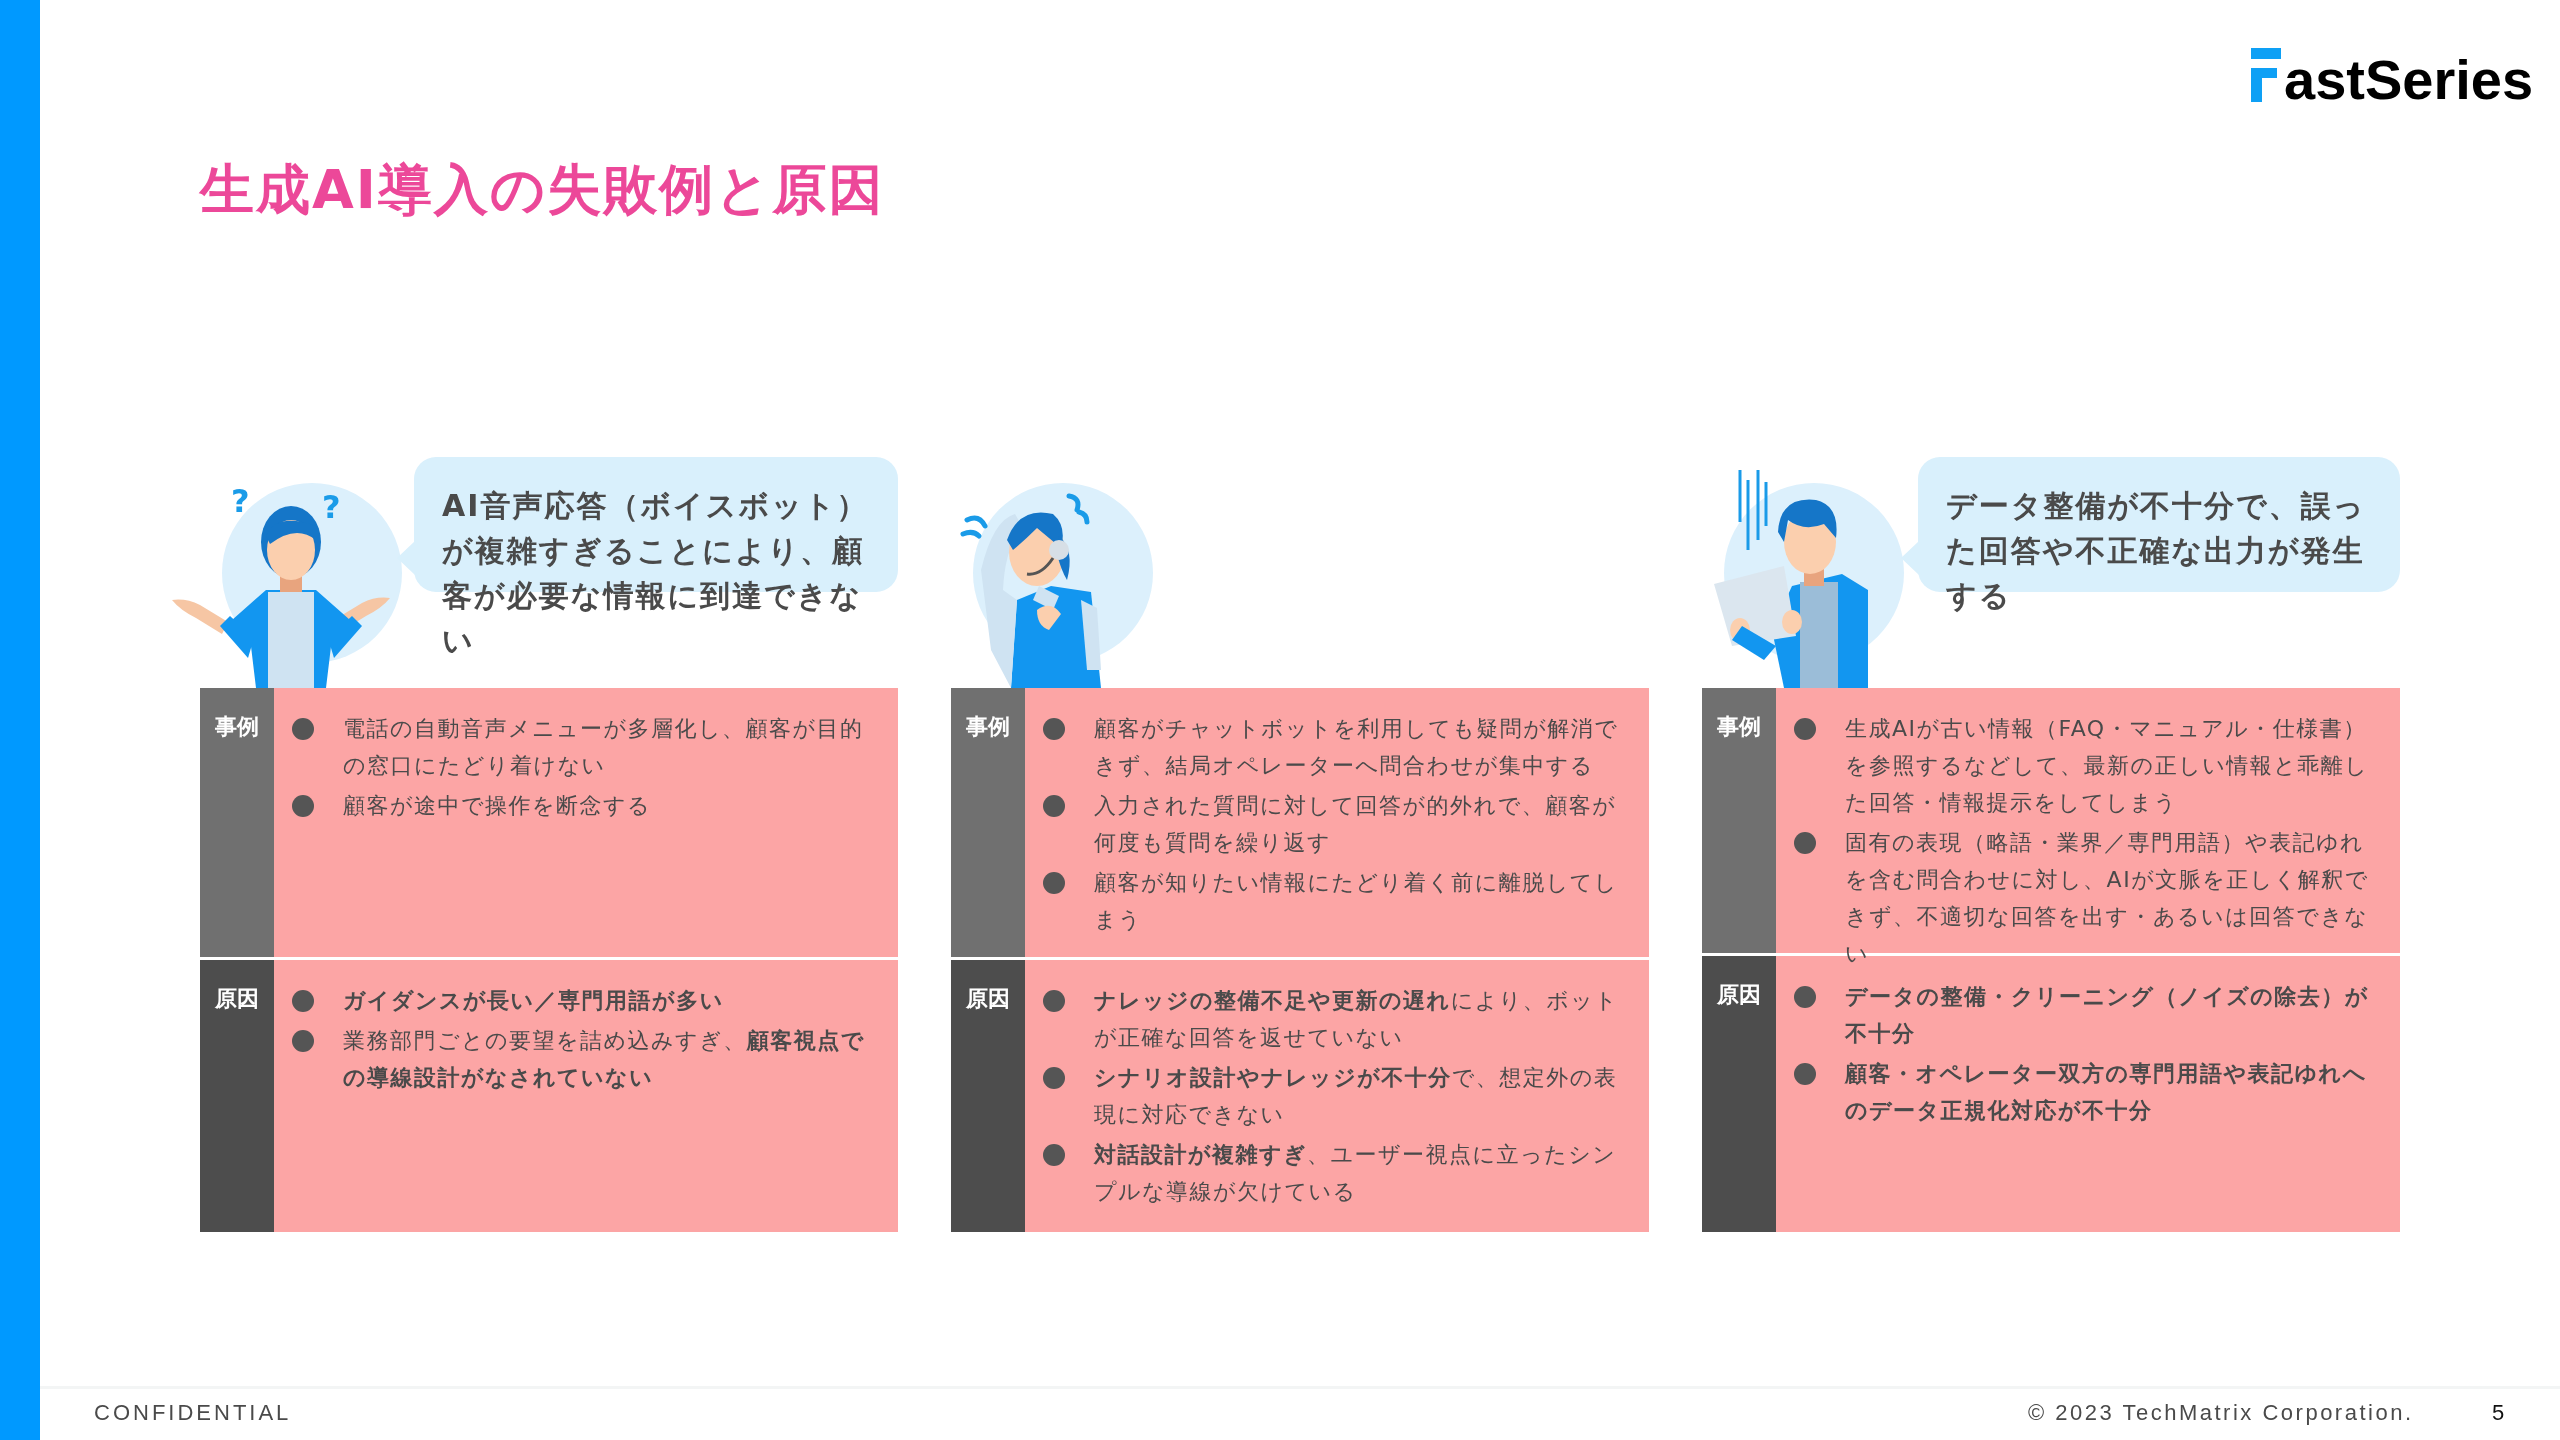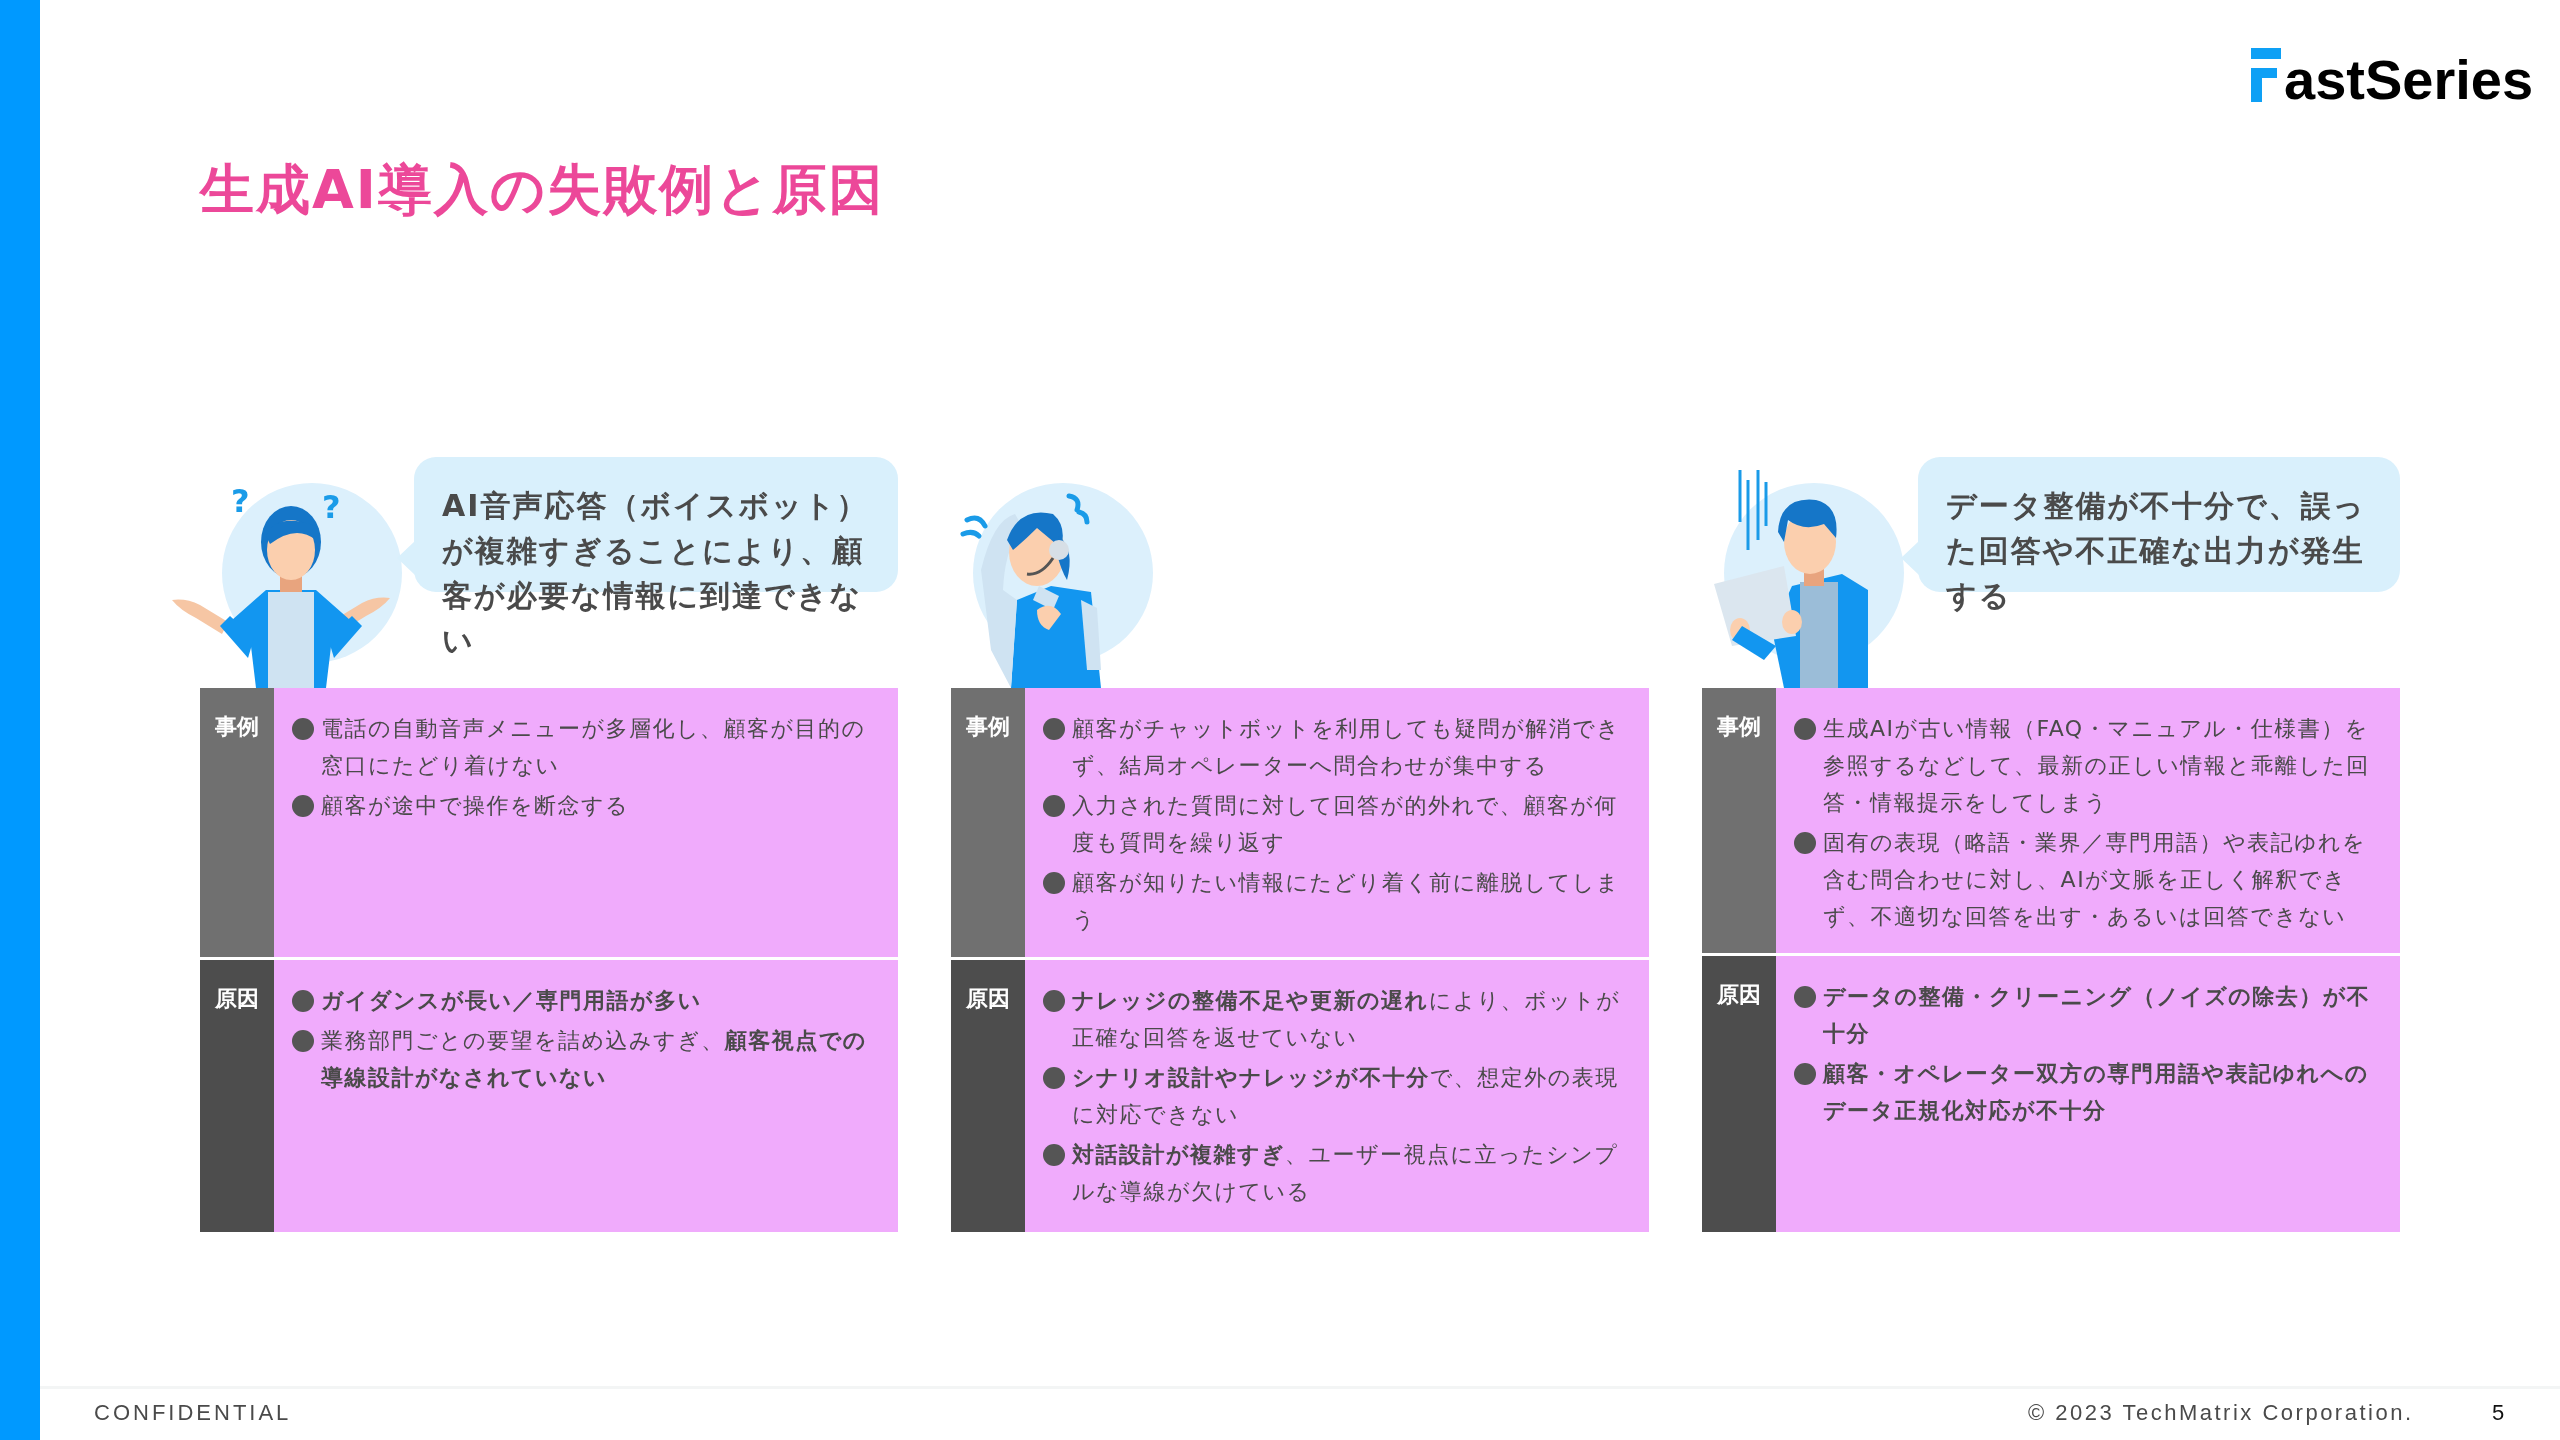--- a/index.html
+++ b/index.html
@@ -19,27 +19,27 @@
   .illus { position: absolute; left: 0; top: 0; width: 230px; height: 238px; }
   .illus-circle { position: absolute; left: 22px; top: 33px; width: 180px; height: 180px; border-radius: 50%; background: #dcf0fc; }
 
   .bubble { position: absolute; left: 214px; top: 7px; width: 484px; height: 135px; background: #d9f0fc; border-radius: 22px;
             padding: 26px 24px 0 28px; }
   .bubble::before { content: ""; position: absolute; left: -17px; top: 84px; width: 0; height: 0;
             border-top: 17px solid transparent; border-bottom: 17px solid transparent; border-right: 18px solid #d9f0fc; }
   .bubble-text { font-size: 30px; font-weight: 700; color: #4a4a4a; line-height: 45px; letter-spacing: 2px; }
 
   .card { position: absolute; left: 0; top: 238px; width: 698px; }
-  .section { display: flex; width: 698px; background: #f0abfc; }
+  .section { display: flex; width: 698px; background: #fca5a5; }
   .section + .section { margin-top: 3px; }
   .sec-label { width: 74px; flex: none; color: #ffffff; font-weight: 700; font-size: 22px; text-align: center; padding-top: 24px; letter-spacing: 0px; }
   .sec-label.case { background: #707070; }
   .sec-label.cause { background: #4d4d4d; }
   .sec-body { flex: 1; padding: 22px 14px 0 18px; }
-  .bullet { display: flex; font-size: 22px; line-height: 37px; color: #4a4a4a; letter-spacing: 1.5px; margin-bottom: 3px; }
+  .bullet { display: flex; font-size: 22px; line-height: 37px; color: #4a4a4a; letter-spacing: 1.5px; margin-bottom: 3px; gap: 22px; }
   .bullet .dot { flex: none; width: 22px; height: 22px; border-radius: 50%; background: #555555; margin-top: 8px; margin-right: 7px; }
   .bullet .txt b { font-weight: 700; }
 
   .footer-line { position: absolute; left: 40px; top: 1386px; width: 2520px; height: 3px; background: #f3f5f5; }
   .footer-left { position: absolute; left: 94px; top: 1400px; font-size: 22px; color: #4a4a4a; letter-spacing: 3px; font-family: "Liberation Sans", sans-serif; }
   .footer-right { position: absolute; left: 2028px; top: 1400px; font-size: 22px; color: #4a4a4a; letter-spacing: 2.5px; font-family: "Liberation Sans", sans-serif; }
   .page-num { position: absolute; left: 2492px; top: 1400px; font-size: 22px; color: #111; font-family: "Liberation Sans", sans-serif; }
 </style>
 </head>
 <body>

